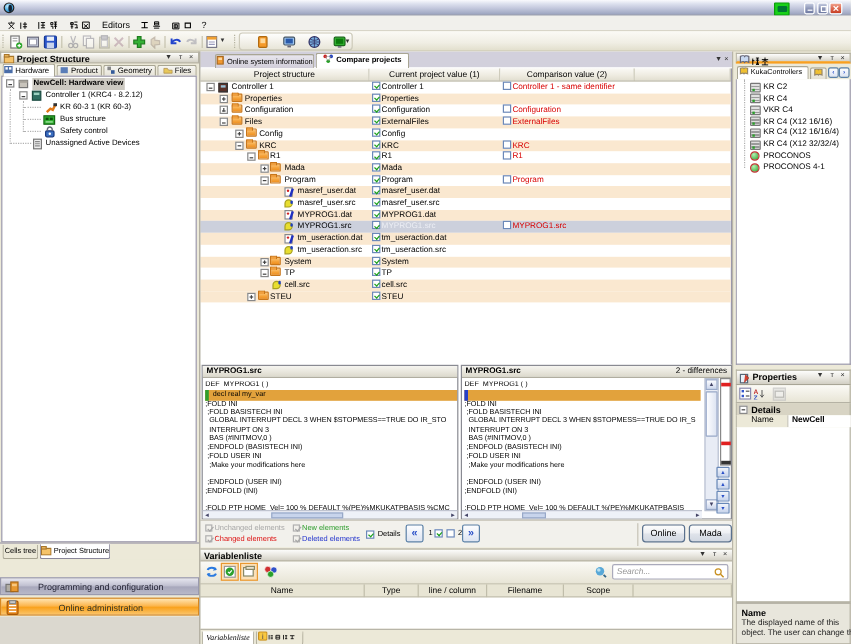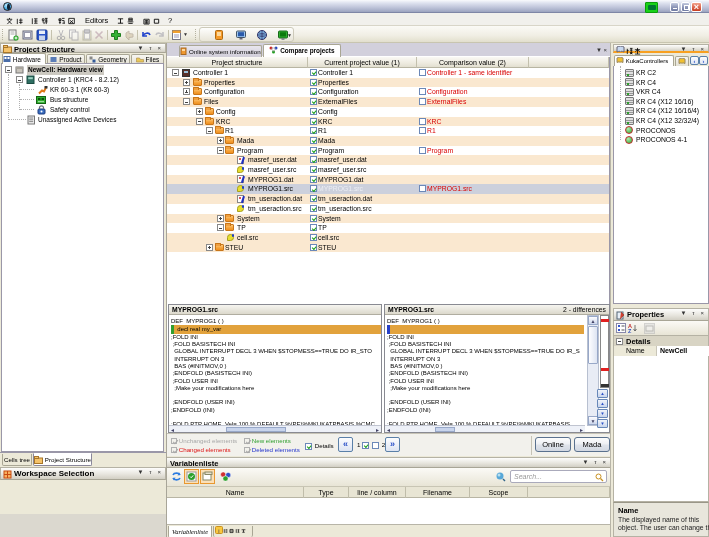--- a/index.html
+++ b/index.html
@@ -345,32 +345,39 @@
     </div>
 
     <div style="position:absolute;left:0;top:409px;width:166px;height:14px;background:#ece9d8;border-top:1px solid #9a97a8">
       <div class="wtab" style="left:2px;top:1px;width:30px;height:12px;line-height:12px;border-radius:0 0 2px 2px;border:1px solid #a9a694;border-top:none;background:#ece9d8;font-size:6.2px">Cells tree</div>
       <div class="wtab on" style="left:33px;top:0;width:59px;height:13px;line-height:12px;border-radius:0 0 2px 2px;border:1px solid #8a879a;border-top:1px solid #fff;font-size:6.2px"><svg style="vertical-align:-1.5px" width="9" height="8">
             <rect x="0.5" y="2" width="8" height="5.5" fill="#f5c36a" stroke="#a8762a"></rect>
             <rect x="0.5" y="0.5" width="4" height="2" fill="#f5c36a" stroke="#a8762a"></rect>
           </svg> Project Structure</div>
     </div>
 
-    <div class="phead" style="left:0;top:424px;width:166px;height:13px">
-      <svg style="position:absolute;left:2px;top:2px" width="9" height="9">
-          <rect x="0.5" y="0.5" width="8" height="8" fill="#c84a10"></rect>
-          <rect x="1.5" y="1.5" width="2.5" height="2.5" fill="#f8b060"></rect>
-          <rect x="5" y="1.5" width="2.5" height="2.5" fill="#f8b060"></rect>
-          <rect x="1.5" y="5" width="2.5" height="2.5" fill="#f8b060"></rect>
-          <rect x="5" y="5" width="2.5" height="2.5" fill="#f8b060"></rect>
+    <div style="position:absolute;left:0;top:438px;width:166px;height:15px;background:linear-gradient(180deg,#e6e6ef 0%,#c2c2d2 45%,#a8a8bc 55%,#b8b8c8 100%);border:1px solid #9a9aae">
+      <svg style="position:absolute;left:3px;top:1px" width="13" height="13">
+          <rect x="1" y="4" width="6" height="6" fill="#b0aca4" stroke="#777"></rect>
+          <rect x="5" y="2" width="6" height="8" fill="#e89830" stroke="#a86818"></rect>
+          <rect x="6" y="3.5" width="4" height="2" fill="#f8c880"></rect>
         </svg>
-      <div class="t" style="font-size:8px">Workspace Selection</div>
-      <div class="bts">▼ т ×</div>
+      <div style="position:absolute;left:0;top:3px;width:166px;text-align:center;font-size:7.5px;color:#223">Programming and configuration</div>
     </div>
     <div style="position:absolute;left:0;top:471px;width:166px;height:23px;background:#dbd8cf"></div>
+    <div style="position:absolute;left:0;top:455px;width:166px;height:15px;background:linear-gradient(180deg,#ffe4b0 0%,#fcb64e 45%,#f9a21e 55%,#fbc468 100%);border:1px solid #d88820">
+      <svg style="position:absolute;left:3px;top:1px" width="13" height="13">
+          <rect x="2" y="1" width="9" height="11" rx="1" fill="#e88818" stroke="#a85808"></rect>
+          <rect x="4" y="0.5" width="5" height="2.5" fill="#c8c8c8" stroke="#888"></rect>
+          <rect x="3.5" y="4" width="6" height="1.2" fill="#fff"></rect>
+          <rect x="3.5" y="6.5" width="6" height="1.2" fill="#fff"></rect>
+          <rect x="3.5" y="9" width="6" height="1.2" fill="#fff"></rect>
+        </svg>
+      <div style="position:absolute;left:0;top:3px;width:166px;text-align:center;font-size:7.5px;color:#332">Online administration</div>
+    </div>
   </div>
 
   <div id="center" class="abs">
     <div id="ctabrow">
       <div class="wtab" style="left:12px;top:2px;width:83px;height:12px;line-height:12px;font-size:6.2px;background:linear-gradient(180deg,#e8e6ee,#d0cdd8)"><svg style="vertical-align:-1px" width="7" height="8">
             <rect x="1" y="1" width="5" height="6.5" fill="#f09830" stroke="#a86820"></rect>
             <rect x="2" y="2" width="3" height="2" fill="#fdd8a0"></rect>
           </svg> Online system information</div>
       <div class="wtab on" style="left:96px;top:1px;width:78px;height:13px;line-height:12px;font-size:6.4px;font-weight:bold"><svg style="vertical-align:-1px" width="9" height="8">
             <circle cx="2" cy="2" r="1.5" fill="#d02020"></circle>

